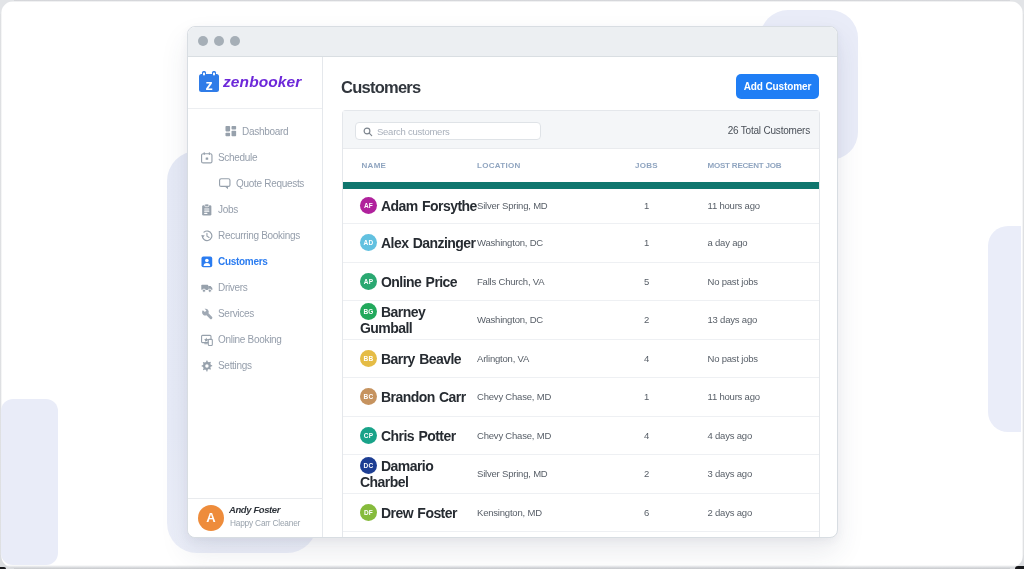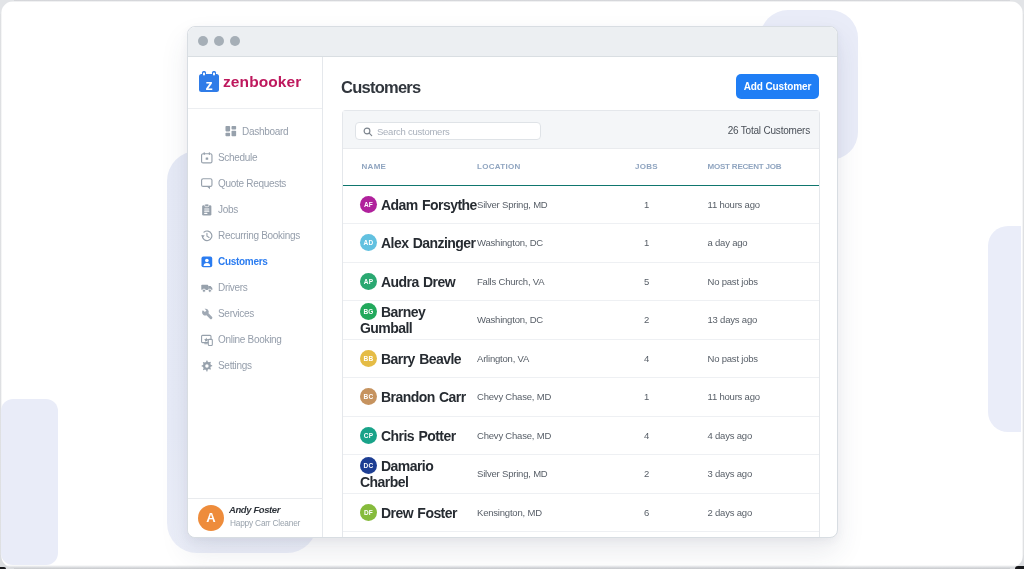--- a/index.html
+++ b/index.html
@@ -37,21 +37,21 @@
          border:1px solid #d8dde2; border-radius:8px; overflow:hidden;
          box-shadow:0 14px 28px rgba(50,60,90,.10), 0 3px 8px rgba(50,60,90,.05); }
   #titlebar { left:0; top:0; width:100%; height:30px; background:#eceff2;
               border-bottom:1px solid #d9dee2; border-radius:7px 7px 0 0; }
   .dot { top:9px; width:10px; height:10px; border-radius:50%; background:#a6afb7; }
 
   
   #sidebar { left:0; top:30px; width:135px; height:480px; background:#fff;
              border-right:1px solid #e5e8ec; border-radius:0 0 0 7px; }
   #logo { left:0; top:0; width:100%; height:52px; border-bottom:1px solid #eceef1; }
-  #logotext { left:35px; top:16px; font-size:15.5px; font-weight:bold; color:#be185d; letter-spacing:0.1px; }
+  #logotext { left:35px; top:16px; font-size:15.5px; font-weight:bold; color:#6d28d9; letter-spacing:0.1px;font-style:italic; }
   .nav { left:0; width:135px; height:26px; }
   .nav .ic { position:absolute; left:13px; top:7px; width:12px; height:12px; }
   .nav .tx { position:absolute; left:30px; top:7px; font-size:10px; letter-spacing:-0.3px; color:#959eab; }
   .nav.sel .tx { color:#2b7cf0; font-weight:bold; }
 
   #userline { left:0; top:441px; width:135px; height:1px; background:#e9ebee; }
   #uav { left:10px; top:448px; width:26px; height:26px; border-radius:50%; background:#ee8c3b;
          color:#fff; font-weight:bold; font-size:13px; text-align:center; line-height:26px; }
   #uname { left:41px; top:447px; font-size:9.5px; letter-spacing:-0.4px; font-weight:bold; color:#2f343b;font-style:italic; }
   #usub  { left:42px; top:461px; font-size:8.3px; letter-spacing:-0.2px; color:#9aa3ad; }
@@ -63,21 +63,21 @@
             color:#fff; font-size:10px; letter-spacing:-0.1px; font-weight:bold; text-align:center; line-height:25px; }
   #panel { left:19px; top:53px; width:478px; height:500px; border:1px solid #e4e7eb; border-bottom:none;
            border-radius:4px 4px 0 0; }
   #toolbar { left:0; top:0; width:476px; height:38px; background:#f4f6f8; border-bottom:1px solid #e9ebee; }
   #search { left:12px; top:11px; width:186px; height:18px; background:#fff; border:1px solid #dfe3e7; border-radius:4px; }
   #searchtx { left:34px; top:15px; font-size:9.5px; letter-spacing:-0.25px; color:#a9b0bb; }
   #totaltx { right:9px; top:14px; font-size:10px; letter-spacing:-0.2px; color:#4a5058; }
 
   table { border-collapse:collapse; position:absolute; left:0; top:38px; width:476px; }
   th { color:#90a5c0; font-size:8px; letter-spacing:0.3px; font-weight:bold; text-align:left;
-       height:36px; border-bottom:1px solid #0f766e; padding:0; }
+       height:36px; border-bottom:7px solid #0f766e; padding:0; }
   td { height:38.5px; border-bottom:1px solid #eef0f3; padding:0; font-size:9.5px; letter-spacing:-0.2px; color:#575e67; }
   tr:last-child td { border-bottom:1px solid #eef0f3; }
   .c1 { width:134px; padding-left:17px; }
   .c2 { width:135px; }
   .c3 { width:72px; text-align:center; padding-right:3px; }
   .c4 { width:135px; padding-left:23.5px; }
   .av { display:inline-block; width:17px; height:17px; border-radius:50%; color:#fff;
         font-size:6.5px; font-weight:bold; text-align:center; line-height:17px; margin-right:4px;
         letter-spacing:0.2px; vertical-align:middle; }
   .nmx { font-weight:bold; color:#262b31; font-size:14px; letter-spacing:-0.55px; word-spacing:1px; vertical-align:middle; }
@@ -128,21 +128,21 @@
         </div>
         <div class="nav  abs" style="top:88px;">
     <svg class="ic" viewBox="0 0 12.5 12.5" width="12" height="13">
             <rect x="0.6" y="1.8" width="10.8" height="9.6" rx="1.6" fill="none" stroke="#97a1ac" stroke-width="1.2"></rect>
             <rect x="2.7" y="0.2" width="1.3" height="2.8" rx="0.6" fill="#97a1ac"></rect>
             <rect x="8.1" y="0.2" width="1.3" height="2.8" rx="0.6" fill="#97a1ac"></rect>
             <rect x="4.9" y="5.6" width="2.6" height="2.6" rx="0.5" fill="#97a1ac"></rect>
           </svg>
     <span class="tx">Schedule</span>
         </div>
-        <div class="nav  abs" style="top:114px;">
+        <div class="nav  abs" style="top:114px;margin-left:18px;">
     <svg class="ic" viewBox="0 0 12.5 12.5" width="12" height="13">
             <rect x="0.6" y="0.8" width="10.8" height="8" rx="1.6" fill="none" stroke="#97a1ac" stroke-width="1.2"></rect>
             <path d="M9.4 8.8 L9.4 11.8 L6 8.8 Z" fill="#97a1ac"></path>
           </svg>
     <span class="tx">Quote Requests</span>
         </div>
         <div class="nav  abs" style="top:140px;">
     <svg class="ic" viewBox="0 0 12.5 12.5" width="12" height="13">
             <rect x="1.2" y="1.2" width="9.6" height="10.8" rx="1.4" fill="#97a1ac"></rect>
             <rect x="3.9" y="0" width="4.2" height="2.8" rx="0.9" fill="#97a1ac" stroke="#fff" stroke-width="0.8"></rect>
@@ -232,21 +232,21 @@
               <td class="c3">1</td>
               <td class="c4">11 hours ago</td>
             </tr>
             <tr>
               <td class="c1"><span class="av" style="background:#62c1e0">AD</span><span class="nmx">Alex Danzinger</span></td>
   <td class="c2">Washington, DC</td>
               <td class="c3">1</td>
               <td class="c4">a day ago</td>
             </tr>
             <tr>
-              <td class="c1"><span class="av" style="background:#2aa871">AP</span><span class="nmx">Audra Drew</span></td>
+              <td class="c1"><span class="av" style="background:#2aa871">AP</span><span class="nmx">Online Price</span></td>
   <td class="c2">Falls Church, VA</td>
               <td class="c3">5</td>
               <td class="c4">No past jobs</td>
             </tr>
             <tr>
               <td class="c1"><span class="av" style="background:#22a95c">BG</span><span class="nmx">Barney Gumball</span></td>
   <td class="c2">Washington, DC</td>
               <td class="c3">2</td>
               <td class="c4">13 days ago</td>
             </tr>

